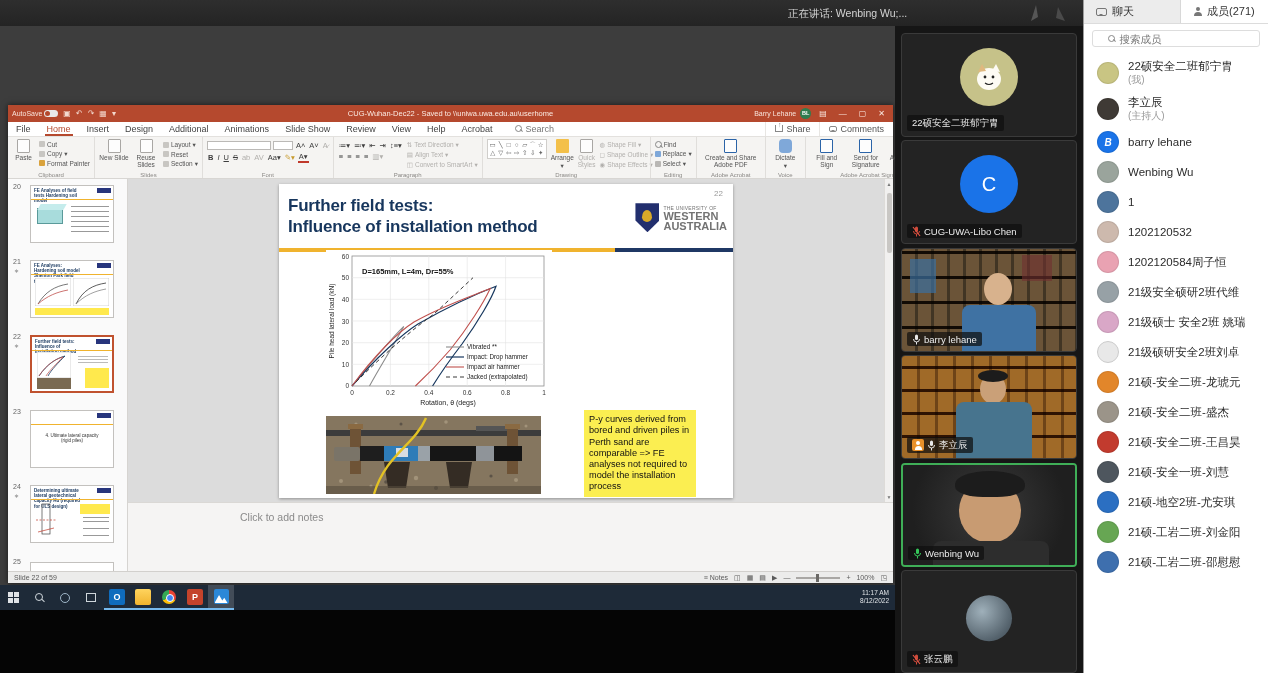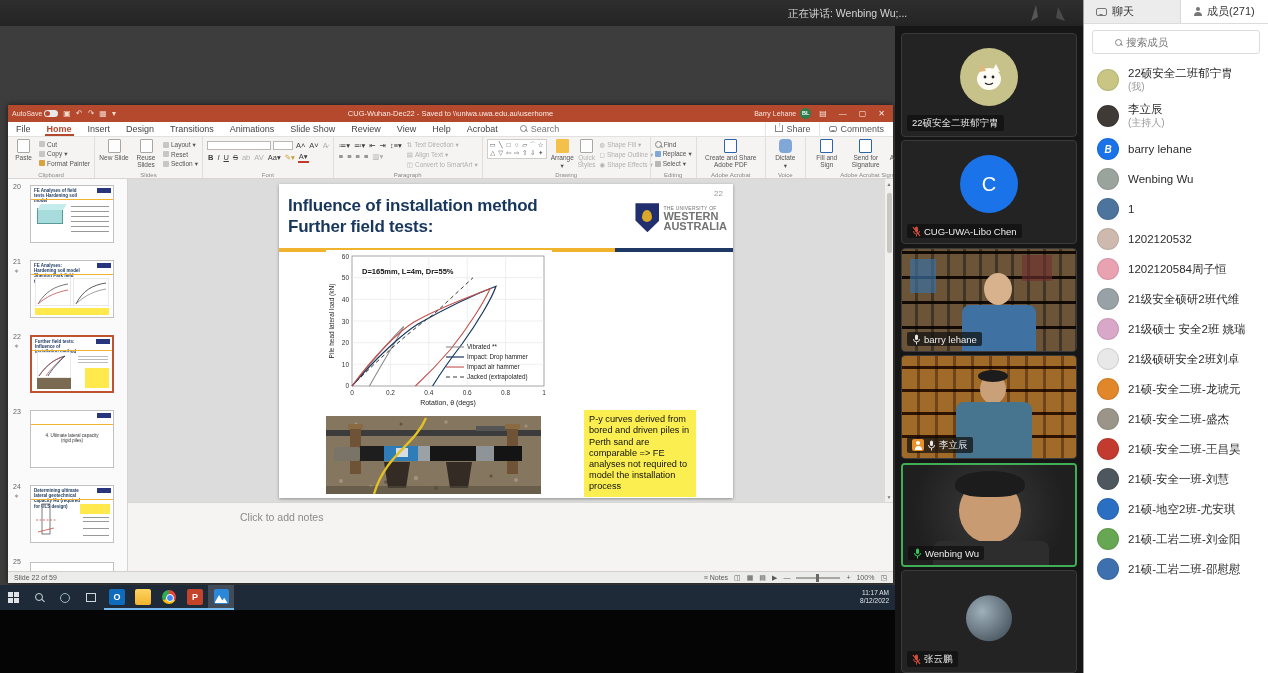--- a/index.html
+++ b/index.html
@@ -34,21 +34,21 @@
   #ppt-user { margin-left:auto; display:flex; align-items:center; gap:4px; z-index:2; }
   #ppt-user .uname { font-size:7px; }
   .bl-badge { width:11px; height:11px; border-radius:50%; background:#2f7d4f; color:#fff;
     font-size:5.5px; display:flex; align-items:center; justify-content:center; font-weight:bold; }
   .win-ctrl { font-size:8px; color:#fbeae2; padding:0 4px; }
 
   
   #ppt-menubar { height:15px; background:#fff; border-bottom:1px solid #e3e1de;
     display:flex; align-items:stretch; font-size:9px; color:#444; }
   .mtab { padding:0 8px; display:flex; align-items:center; position:relative; }
-  .mtab.active { font-weight:bold; color:#b5492e; }
+  .mtab.active { font-weight:normal; color:#b5492e; }
   .mtab.active::after { content:""; position:absolute; left:6px; right:6px; bottom:0;
     height:2px; background:#b5492e; }
   #menu-search { display:flex; align-items:center; gap:4px; color:#777; margin-left:14px; }
   #menu-right { margin-left:auto; display:flex; align-items:center; gap:0; }
   .mr-btn { display:flex; align-items:center; gap:3px; padding:0 9px; color:#555;
     border-left:1px solid #e8e6e3; height:100%; }
 
   
   .i-search { width:7px; height:7px; position:relative; display:inline-block; }
   .i-search::before { content:""; position:absolute; left:0; top:0; width:5px; height:5px;
@@ -191,22 +191,22 @@
     border-left:1px solid #9c9c9c; display:flex; flex-direction:column; }
   #panel-tabs { display:flex; height:24px; border-bottom:1px solid #dcdcdc; flex:none; }
   .ptab { display:flex; align-items:center; gap:5px; font-size:11px; color:#333; padding:0 12px; }
   .ptab.inactive { background:#ececec; border-right:1px solid #d8d8d8; width:97px; }
   .ptab.active { background:#fff; flex:1; }
   .i-chat { width:11px; height:8px; border:1px solid #777; border-radius:2px; position:relative; }
   .i-chat::after { content:""; position:absolute; left:2px; bottom:-3.5px; border:2.2px solid transparent; border-top-color:#777; }
   .i-person { width:9px; height:9px; position:relative; }
   .i-person::before { content:""; position:absolute; left:2.5px; top:0; width:4px; height:4px; border-radius:50%; background:#777; }
   .i-person::after { content:""; position:absolute; left:0.5px; top:4.5px; width:8px; height:4.5px; border-radius:4px 4px 0 0; background:#777; }
-  #panel-search { margin:6px 8px; height:24px; border:1px solid #ddd; border-radius:3px;
-    display:flex; align-items:center; gap:5px; padding:0 22px; flex:none; }
+  #panel-search { margin:6px 8px; height:17px; border:1px solid #ddd; border-radius:3px;
+    display:flex; align-items:center; gap:5px; padding:0 15px; flex:none; }
   #panel-search input { border:none; outline:none; width:100%; font-size:10.5px; color:#333;
     font-family:"Liberation Sans","DejaVu Sans",sans-serif; }
   #members { overflow:hidden; padding-top:2px; }
   .m-row { display:flex; align-items:center; gap:9px; padding-left:13px; height:30px; }
   .m-row.tall { height:36px; }
   .m-av { width:22px; height:22px; border-radius:50%; flex:none; display:flex; align-items:center;
     justify-content:center; color:#fff; font-size:10px; font-weight:bold; border:1px solid rgba(0,0,0,.08); }
   .m-txt { display:flex; flex-direction:column; line-height:13px; }
   .m-name { font-size:11.5px; color:#2b2b2b; white-space:nowrap; }
   .m-sub { font-size:10px; color:#9a9a9a; }
@@ -252,21 +252,21 @@
           <span class="win-ctrl">▢</span>
           <span class="win-ctrl">✕</span>
         </span>
       </div>
 
       <div id="ppt-menubar">
         <span class="mtab">File</span>
         <span class="mtab active">Home</span>
         <span class="mtab">Insert</span>
         <span class="mtab">Design</span>
-        <span class="mtab">Transitions</span>
+        <span class="mtab">Additional</span>
         <span class="mtab">Animations</span>
         <span class="mtab">Slide Show</span>
         <span class="mtab">Review</span>
         <span class="mtab">View</span>
         <span class="mtab">Help</span>
         <span class="mtab">Acrobat</span>
         <span id="menu-search">
           <span class="i-search"></span>
           <span>Search</span>
         </span>
@@ -524,22 +524,22 @@
           <div class="thumb" style="top:383px;">
               <div class="mini"></div>
             </div>
         </div>
 
         <div id="canvas-col">
           <div id="canvas">
             <div id="slide">
               <span id="slide-pagenum">22</span>
               <div id="slide-title">
+                <div>Further field tests:</div>
                 <div>Influence of installation method</div>
-                <div>Further field tests:</div>
               </div>
               <div id="uwa-logo">
                 <div id="crest"></div>
                 <div id="uwa-text">
                   <div class="l1">THE UNIVERSITY OF</div>
                   <div class="l2">WESTERN</div>
                   <div class="l3">AUSTRALIA</div>
                 </div>
               </div>
               <div id="gold-bar"></div>

